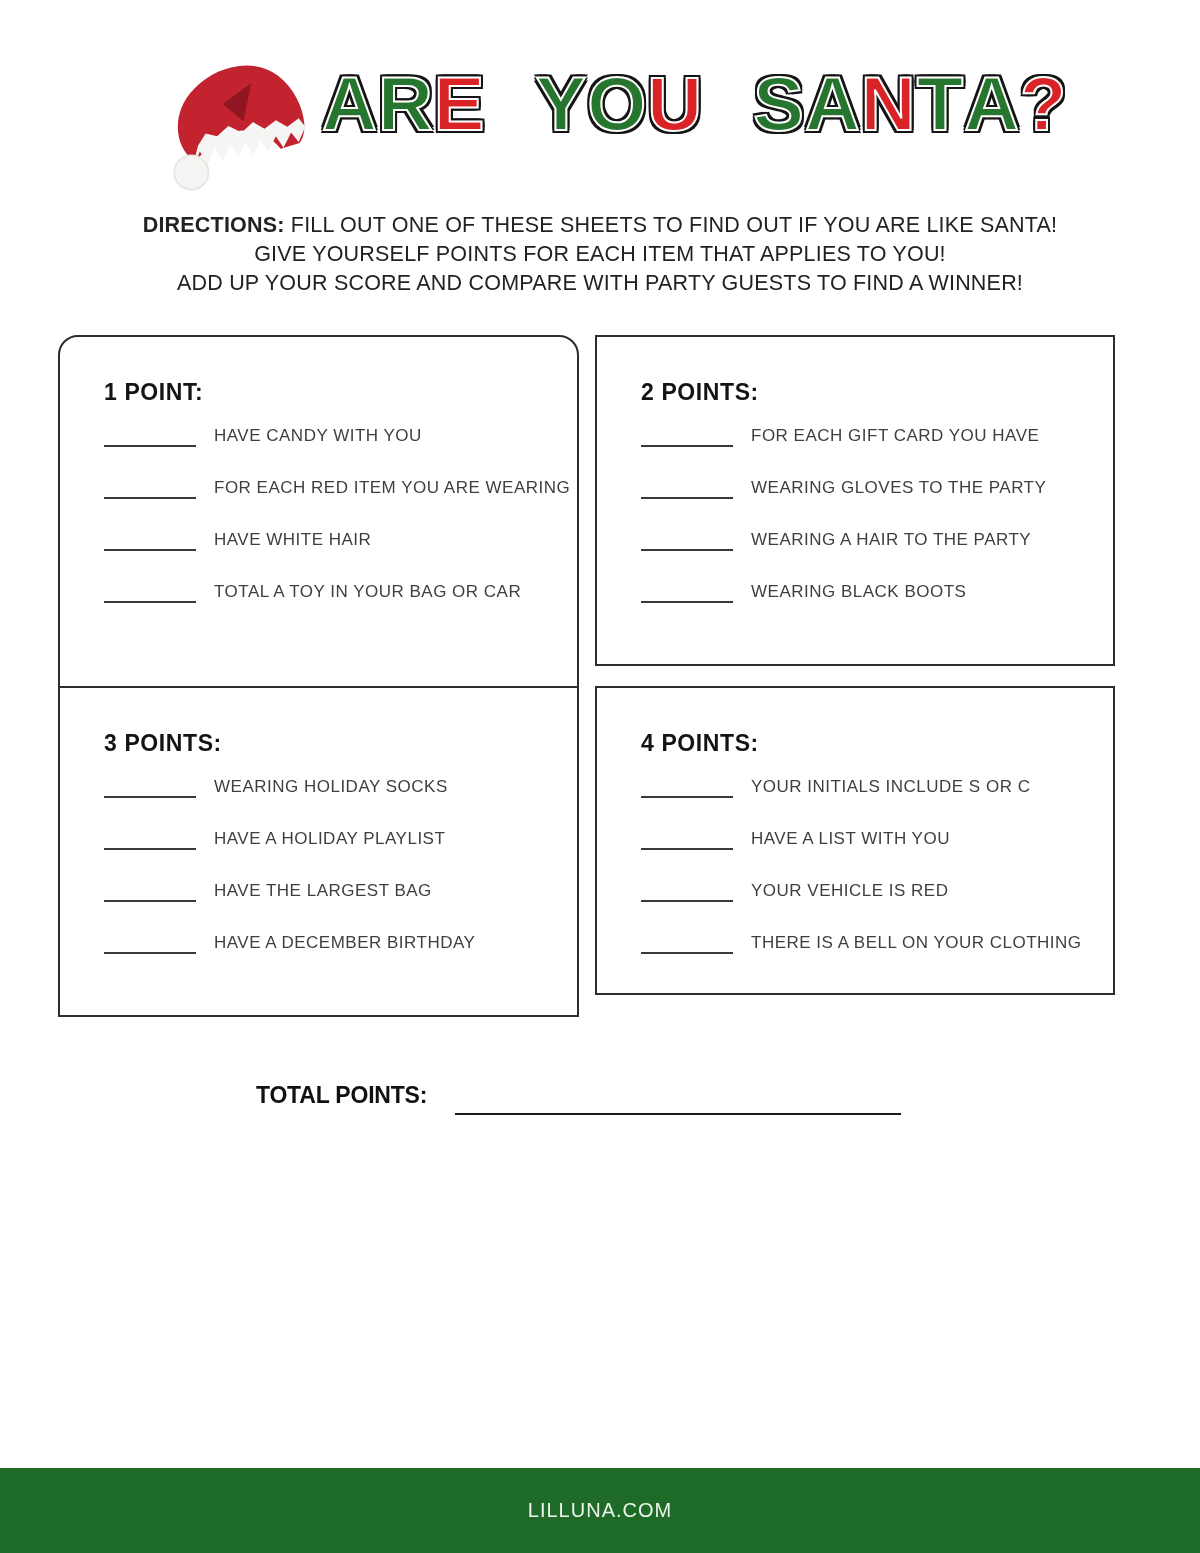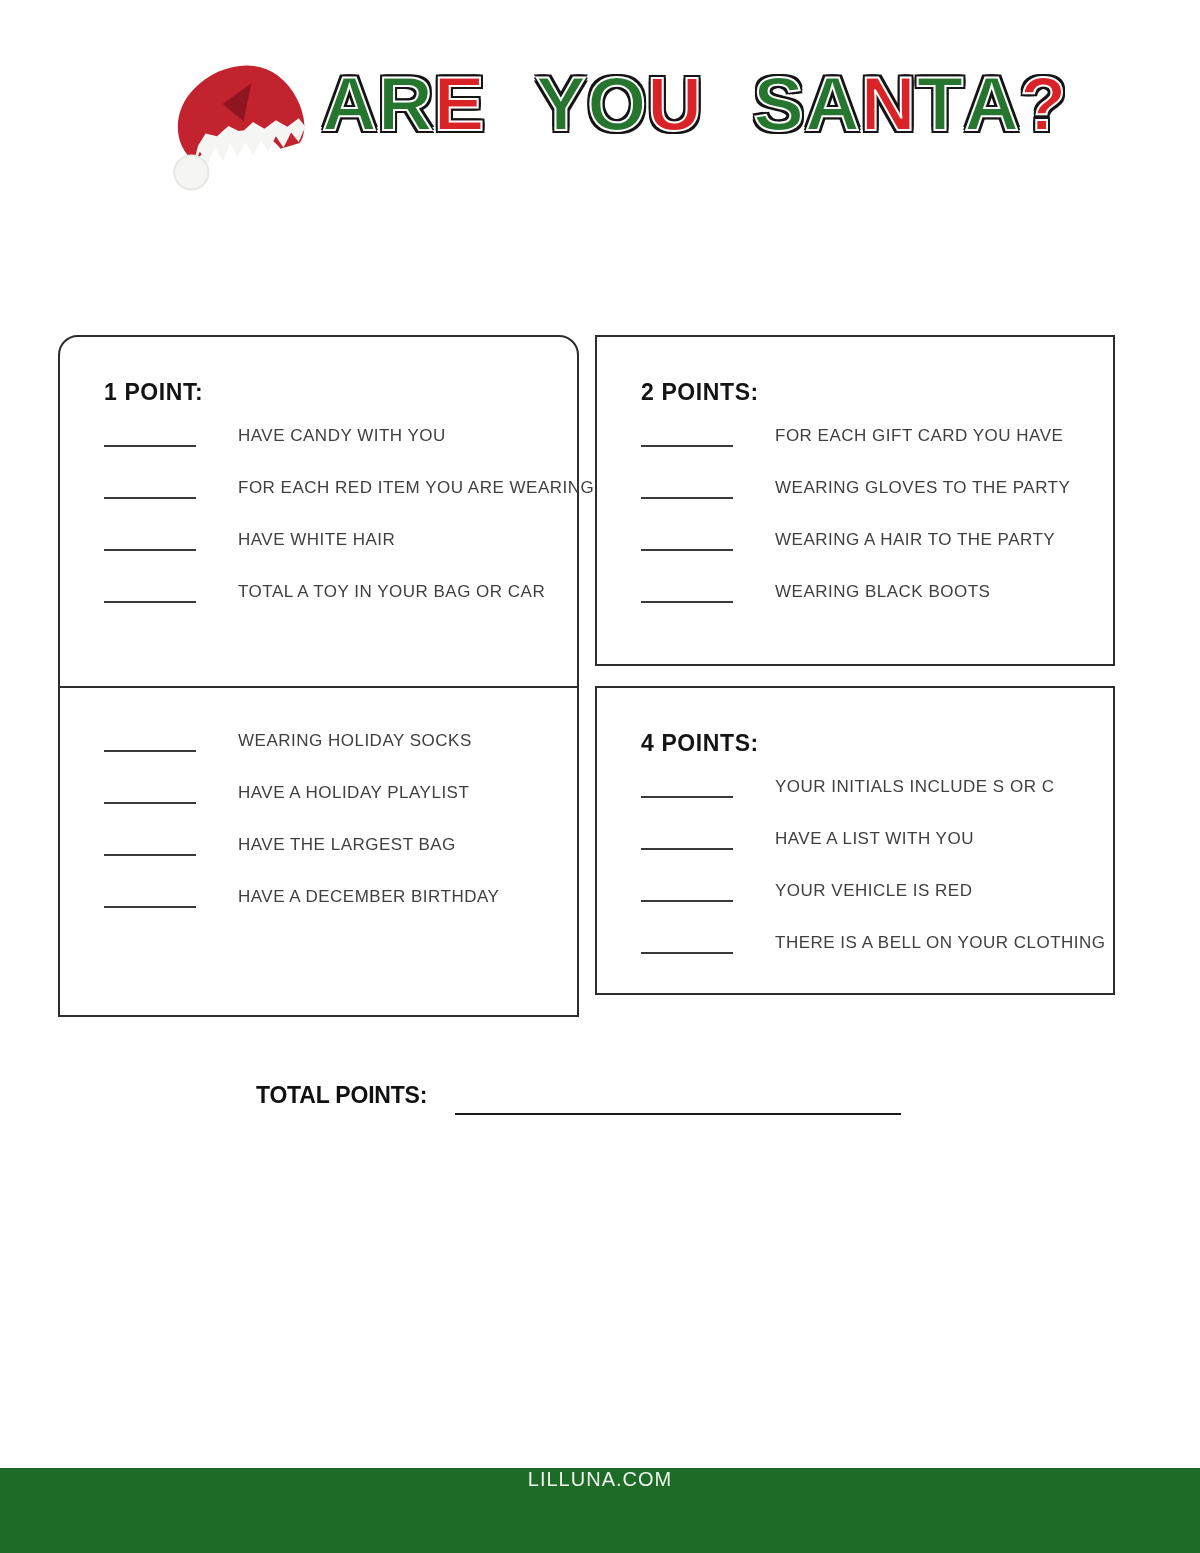--- a/index.html
+++ b/index.html
@@ -59,41 +59,41 @@
   .item-row {
     display: flex; align-items: flex-end;
     height: 22px; margin-bottom: 30px;
   }
   .blank {
     width: 92px; height: 18px;
     border-bottom: 2px solid #3a3a3a;
     flex: 0 0 auto;
   }
   .item-label {
-    margin-left: 42px; font-size: 17px; letter-spacing: 0.5px;
+    margin-left: 18px; font-size: 17px; letter-spacing: 0.5px;
     color: #3f3f3f; line-height: 21px; white-space: nowrap;
     padding-bottom: 1px;
   }
 
   
   .total-row { position: absolute; left: 0; top: 1082px; width: 100%; height: 40px; padding-left: 44px; }
   .total-label {
     position: absolute; left: 256px; top: 0;
     font-size: 23px; font-weight: 700; letter-spacing: -0.2px; color: #111111;
   }
   .total-line {
     position: absolute; left: 455px; top: 31px; width: 446px; height: 0;
     border-bottom: 2px solid #1a1a1a;
   }
 
   
   .footer {
     position: absolute; left: 0; top: 1468px; width: 100%; height: 85px;
     background: var(--footer-green, #1e6b28);
-    display: flex; align-items: flex-start; justify-content: center;
+    display: flex; align-items: center; justify-content: center;
   }
   .footer-text {
     color: #eef3ee; font-size: 20px; letter-spacing: 1px; font-weight: 400;
   }
 </style>
 </head>
 <body>
 
 <div class="page">
 
@@ -105,20 +105,25 @@
 
     <path d="M34,122 L42,104 L50,118 L58,100 L66,114 L74,96 L82,110 L90,94 L98,108 L106,92 L114,104 L122,88 L130,100 L138,84 L146,94 L153,78 L146,69 L134,78 L122,71 L110,80 L98,73 L86,84 L72,77 L60,88 L48,85 L40,98 Z" fill="#f5f5f3"></path>
 
     <circle cx="33" cy="126" r="18" fill="#f5f5f3" stroke="#e6e6e2" stroke-width="2"></circle>
   </svg>
 
   <h1 class="title">
     <span class="t-word"><span class="t-letter" data-color="green">A</span><span class="t-letter" data-color="green">R</span><span class="t-letter" data-color="red">E</span></span><span class="t-word"><span class="t-letter" data-color="green">Y</span><span class="t-letter" data-color="green">O</span><span class="t-letter" data-color="red">U</span></span><span class="t-word"><span class="t-letter" data-color="green">S</span><span class="t-letter" data-color="green">A</span><span class="t-letter" data-color="red">N</span><span class="t-letter" data-color="green">T</span><span class="t-letter" data-color="green">A</span><span class="t-letter" data-color="red">?</span></span>
   </h1>
 
+  <div class="directions">
+    <p><span class="dir-bold">DIRECTIONS:</span> <span>FILL OUT ONE OF THESE SHEETS TO FIND OUT IF YOU ARE LIKE SANTA!</span></p>
+    <p>GIVE YOURSELF POINTS FOR EACH ITEM THAT APPLIES TO YOU!</p>
+    <p>ADD UP YOUR SCORE AND COMPARE WITH PARTY GUESTS TO FIND A WINNER!</p>
+  </div>
 
   <section class="score-box box-1">
     <h2 class="box-heading">1 POINT:</h2>
     <div class="item-row">
       <span class="blank"></span>
       <span class="item-label">HAVE CANDY WITH YOU</span>
     </div>
     <div class="item-row">
       <span class="blank"></span>
       <span class="item-label">FOR EACH RED ITEM YOU ARE WEARING</span>
@@ -147,20 +152,21 @@
       <span class="blank"></span>
       <span class="item-label">WEARING A HAIR TO THE PARTY</span>
     </div>
     <div class="item-row">
       <span class="blank"></span>
       <span class="item-label">WEARING BLACK BOOTS</span>
     </div>
   </section>
 
   <section class="score-box box-3">
+    <h2 class="box-heading">3 POINTS:</h2>
     <div class="item-row">
       <span class="blank"></span>
       <span class="item-label">WEARING HOLIDAY SOCKS</span>
     </div>
     <div class="item-row">
       <span class="blank"></span>
       <span class="item-label">HAVE A HOLIDAY PLAYLIST</span>
     </div>
     <div class="item-row">
       <span class="blank"></span>

